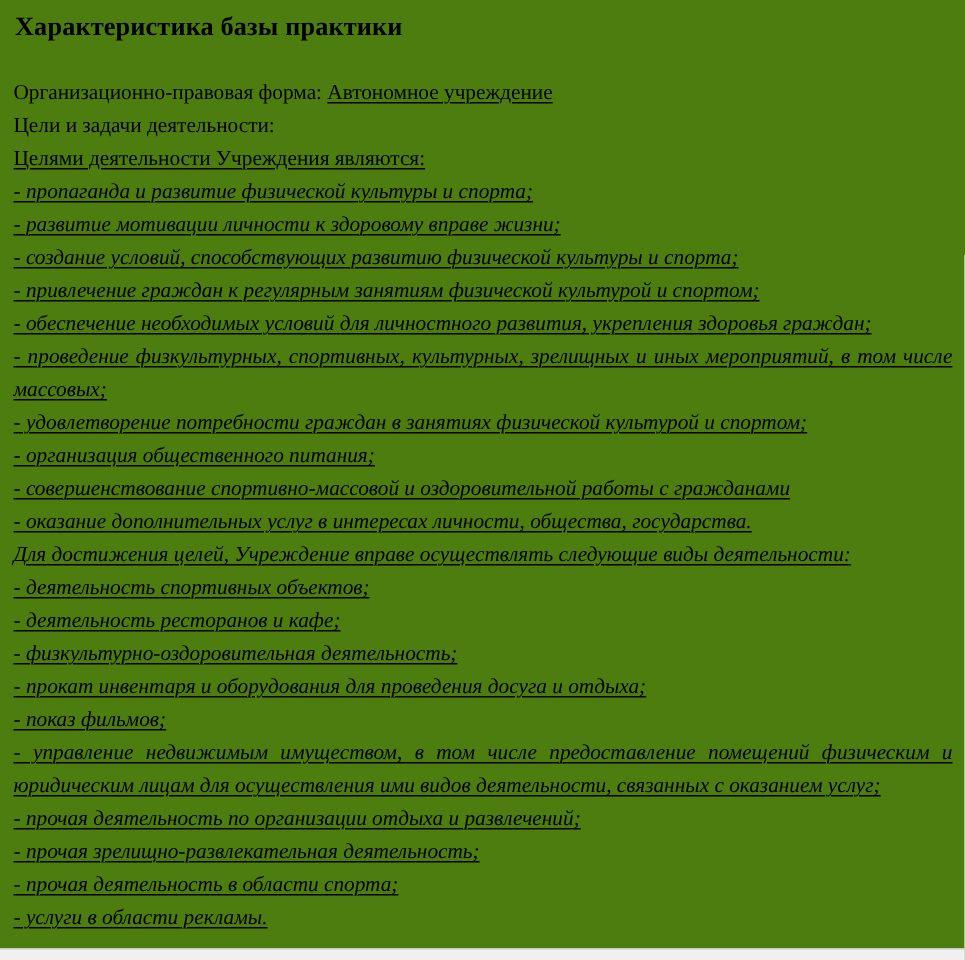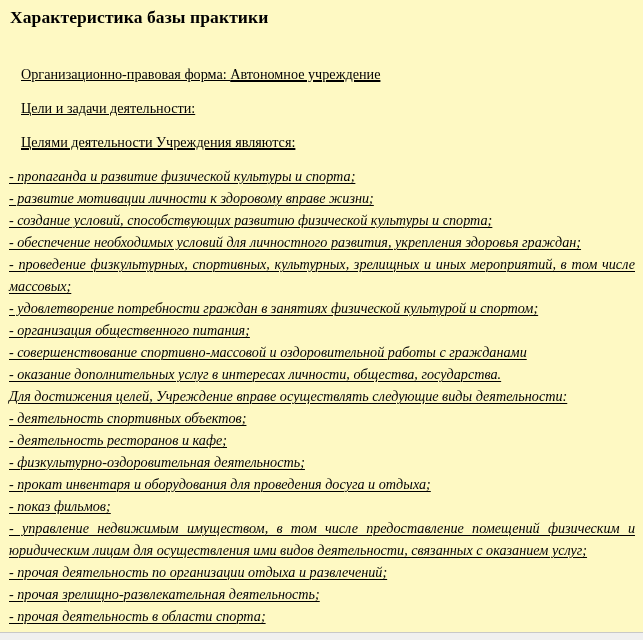--- a/index.html
+++ b/index.html
@@ -14,40 +14,39 @@
     overflow: hidden;
     font-family: "Liberation Serif", "DejaVu Serif", serif;
     color: #000000;
     position: relative;
   }
   #doc {
     box-sizing: border-box;
     width: 643px;
     height: 633px;
     padding: 6px 8px 0 9px;
-    background: #fef9c3;
+    background: #4d7c0f;
   }
   .doc-title {
     font-size: 17.5px;
     font-weight: bold;
     line-height: 22px;
     margin: 0 0 10px 1px;
     letter-spacing: 0.1px;
     white-space: nowrap;
   }
   .spacer-line {
     height: 13px;
   }
   p.line {
-    margin: 12px;
+    margin: 0;
     font-size: 14.2px;
     line-height: 22px;
     text-align: left;
     white-space: nowrap;
-    text-decoration: underline;
   }
   p.para {
     margin: 0;
     font-size: 14.2px;
     line-height: 22px;
     text-align: justify;
     text-align-last: left;
     hyphens: none;
     font-style: italic;
   }
@@ -81,20 +80,21 @@
 
   <p class="line"><span>Организационно-правовая форма: </span><span class="u">Автономное учреждение</span></p>
 
   <p class="line"><span class="noline">Цели и задачи деятельности:</span></p>
 
   <p class="line"><span class="u">Целями деятельности Учреждения являются:</span></p>
 
   <p class="para"><span class="u">- пропаганда и развитие физической культуры и спорта;</span></p>
   <p class="para"><span class="u">- развитие мотивации личности к здоровому вправе жизни;</span></p>
   <p class="para"><span class="u">- создание условий, способствующих развитию физической культуры и спорта;</span></p>
+  <p class="para"><span class="u">- привлечение граждан к регулярным занятиям физической культурой и спортом;</span></p>
   <p class="para"><span class="u">- обеспечение необходимых условий для личностного развития, укрепления здоровья граждан;</span></p>
   <p class="para"><span class="u">- проведение физкультурных, спортивных, культурных, зрелищных и иных мероприятий, в том числе массовых;</span></p>
   <p class="para"><span class="u">- удовлетворение потребности граждан в занятиях физической культурой и спортом;</span></p>
   <p class="para"><span class="u">- организация общественного питания;</span></p>
   <p class="para"><span class="u">- совершенствование спортивно-массовой и оздоровительной работы с гражданами</span></p>
   <p class="para"><span class="u">- оказание дополнительных услуг в интересах личности, общества, государства.</span></p>
 
   <p class="para"><span class="u">Для достижения целей, Учреждение вправе осуществлять следующие виды деятельности:</span></p>
 
   <p class="para"><span class="u">- деятельность спортивных объектов;</span></p>

